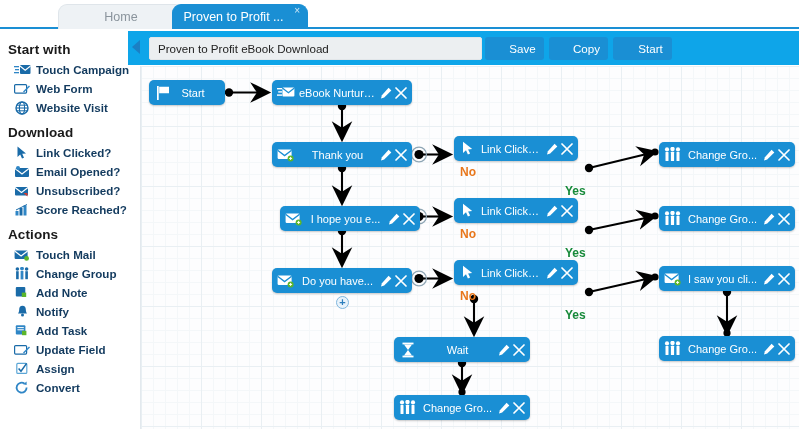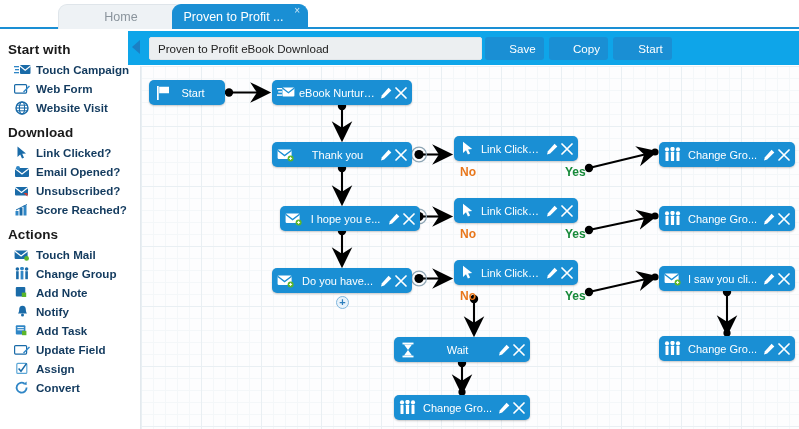--- a/index.html
+++ b/index.html
@@ -171,21 +171,21 @@
   .edges { position: absolute; left: 0; top: 0; width: 659px; height: 363px; z-index: 2; pointer-events: none; }
 
   .edge-lbl {
     position: absolute;
     font-size: 12px;
     font-weight: bold;
     z-index: 4;
     white-space: nowrap;
   }
   .lbl-no  { color: #e8771c; }
-  .lbl-yes { color: #178a3a; }
+  .lbl-yes { color: #178a3a; margin-top: 19px; }
 
   .plus-btn {
     position: absolute;
     width: 13px; height: 13px;
     border-radius: 50%;
     background: #e9f3fb;
     border: 1px solid #7fb6dd;
     color: #2d7fbd;
     font-size: 11px; line-height: 11px;
     text-align: center;

